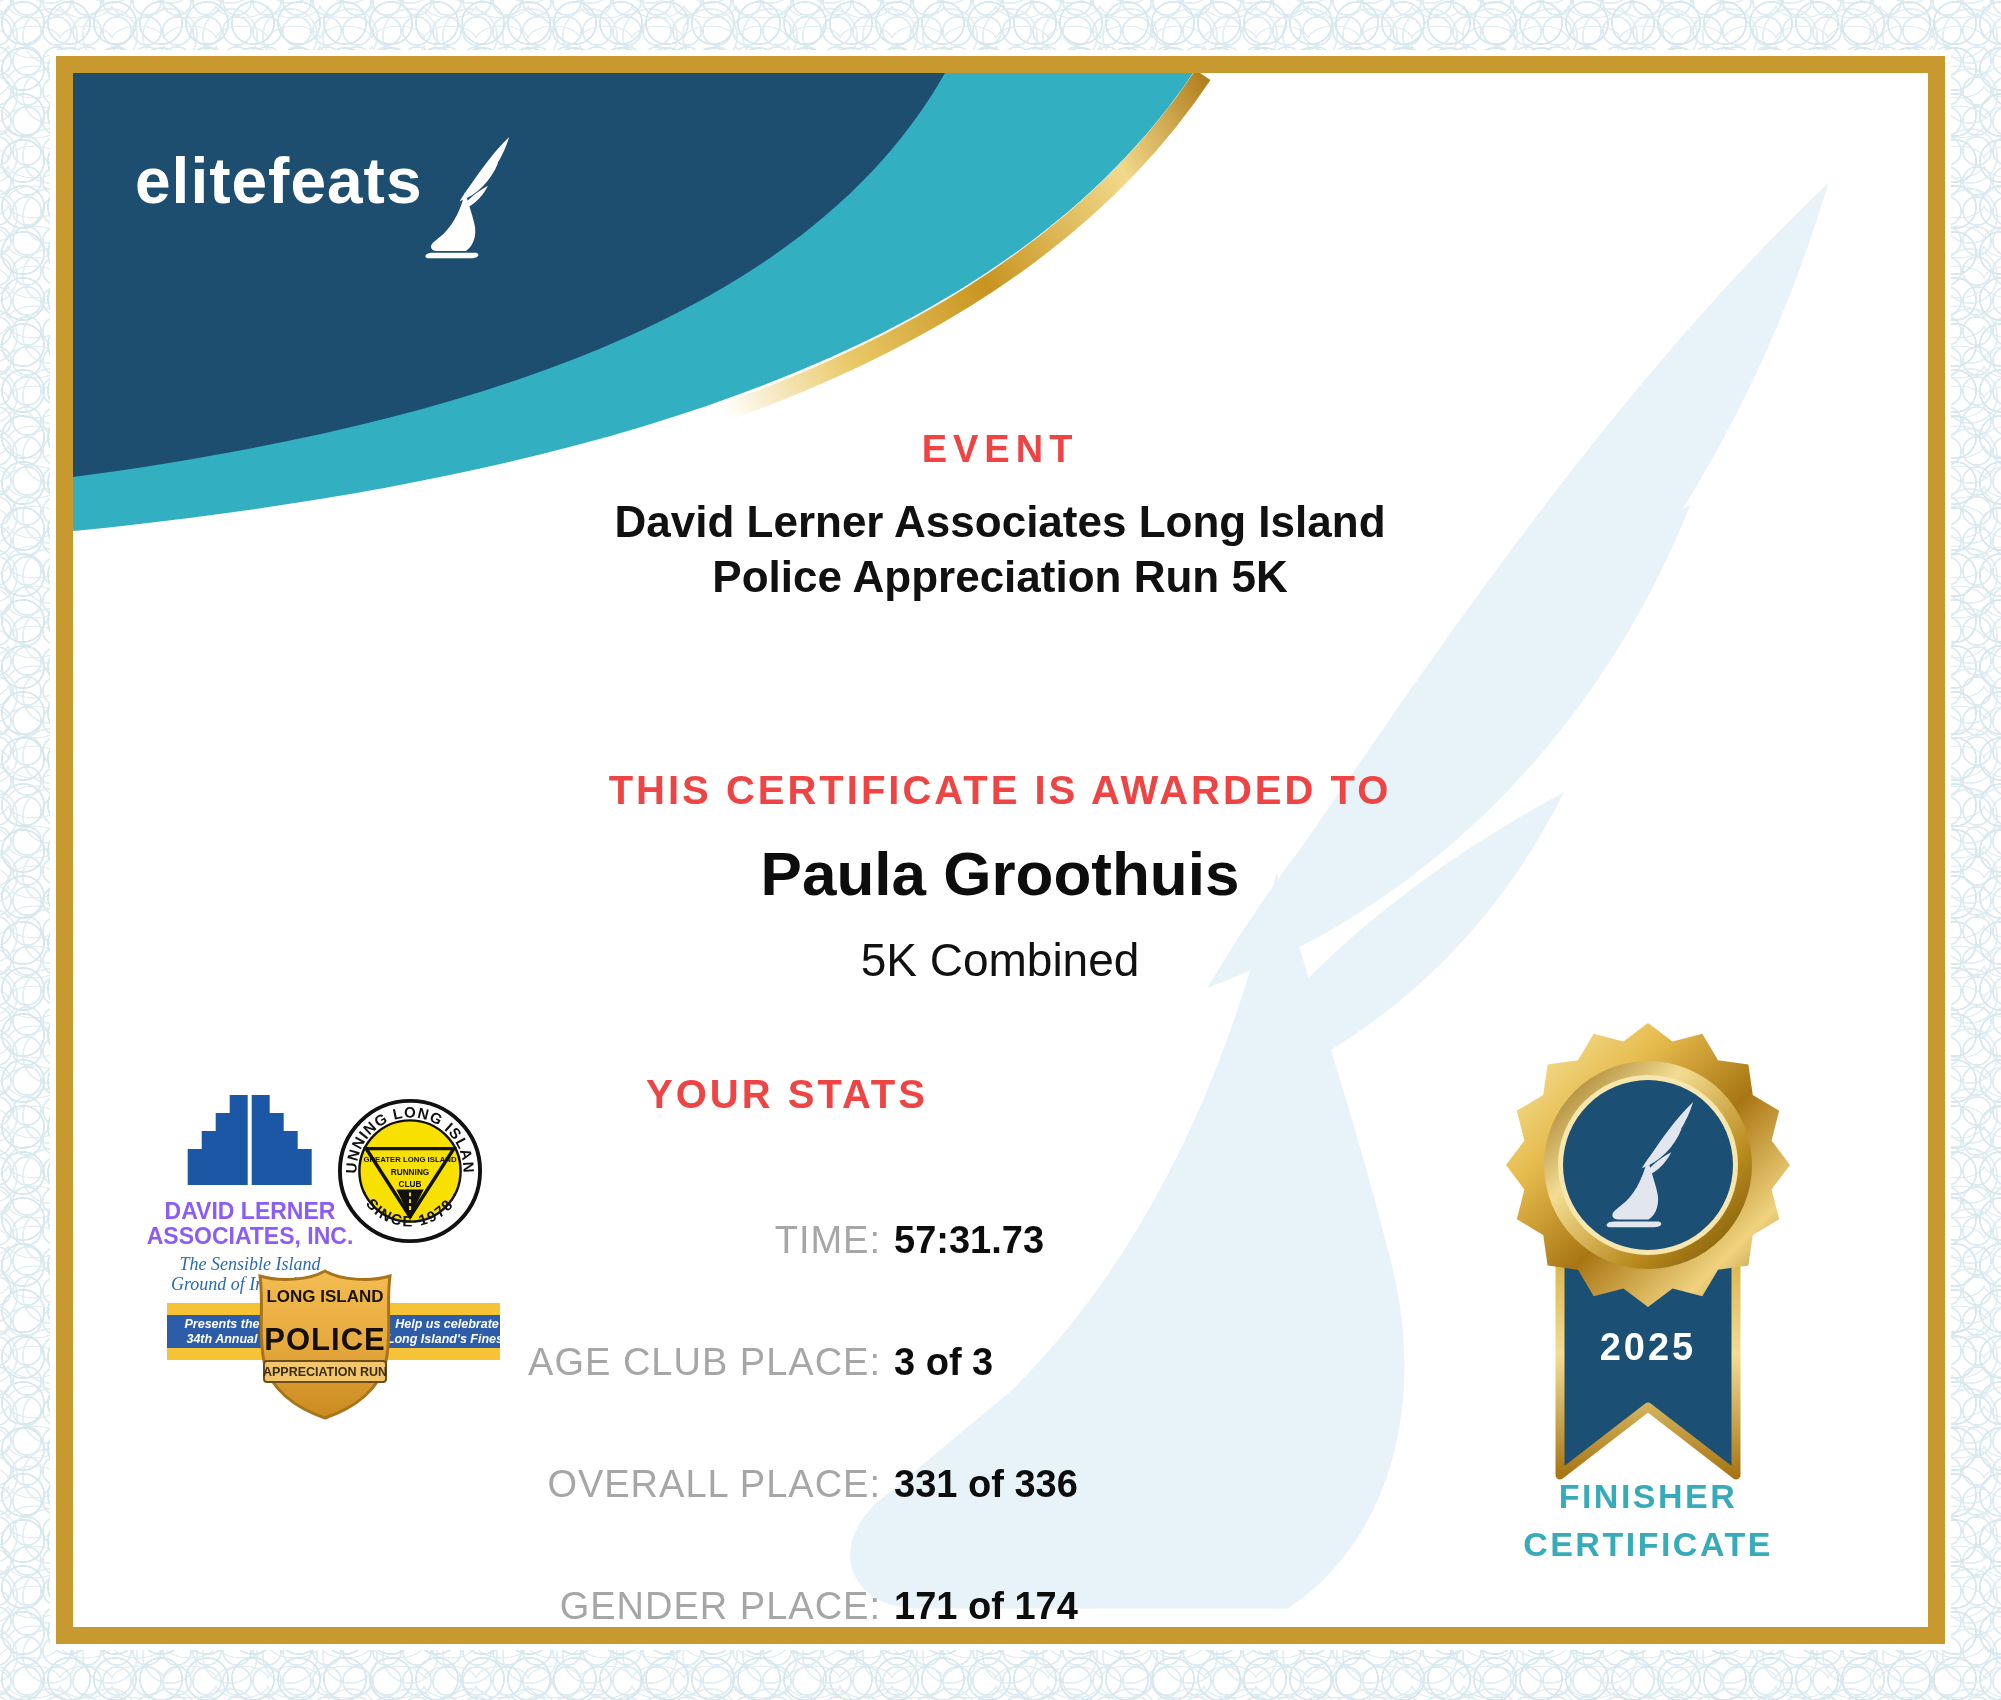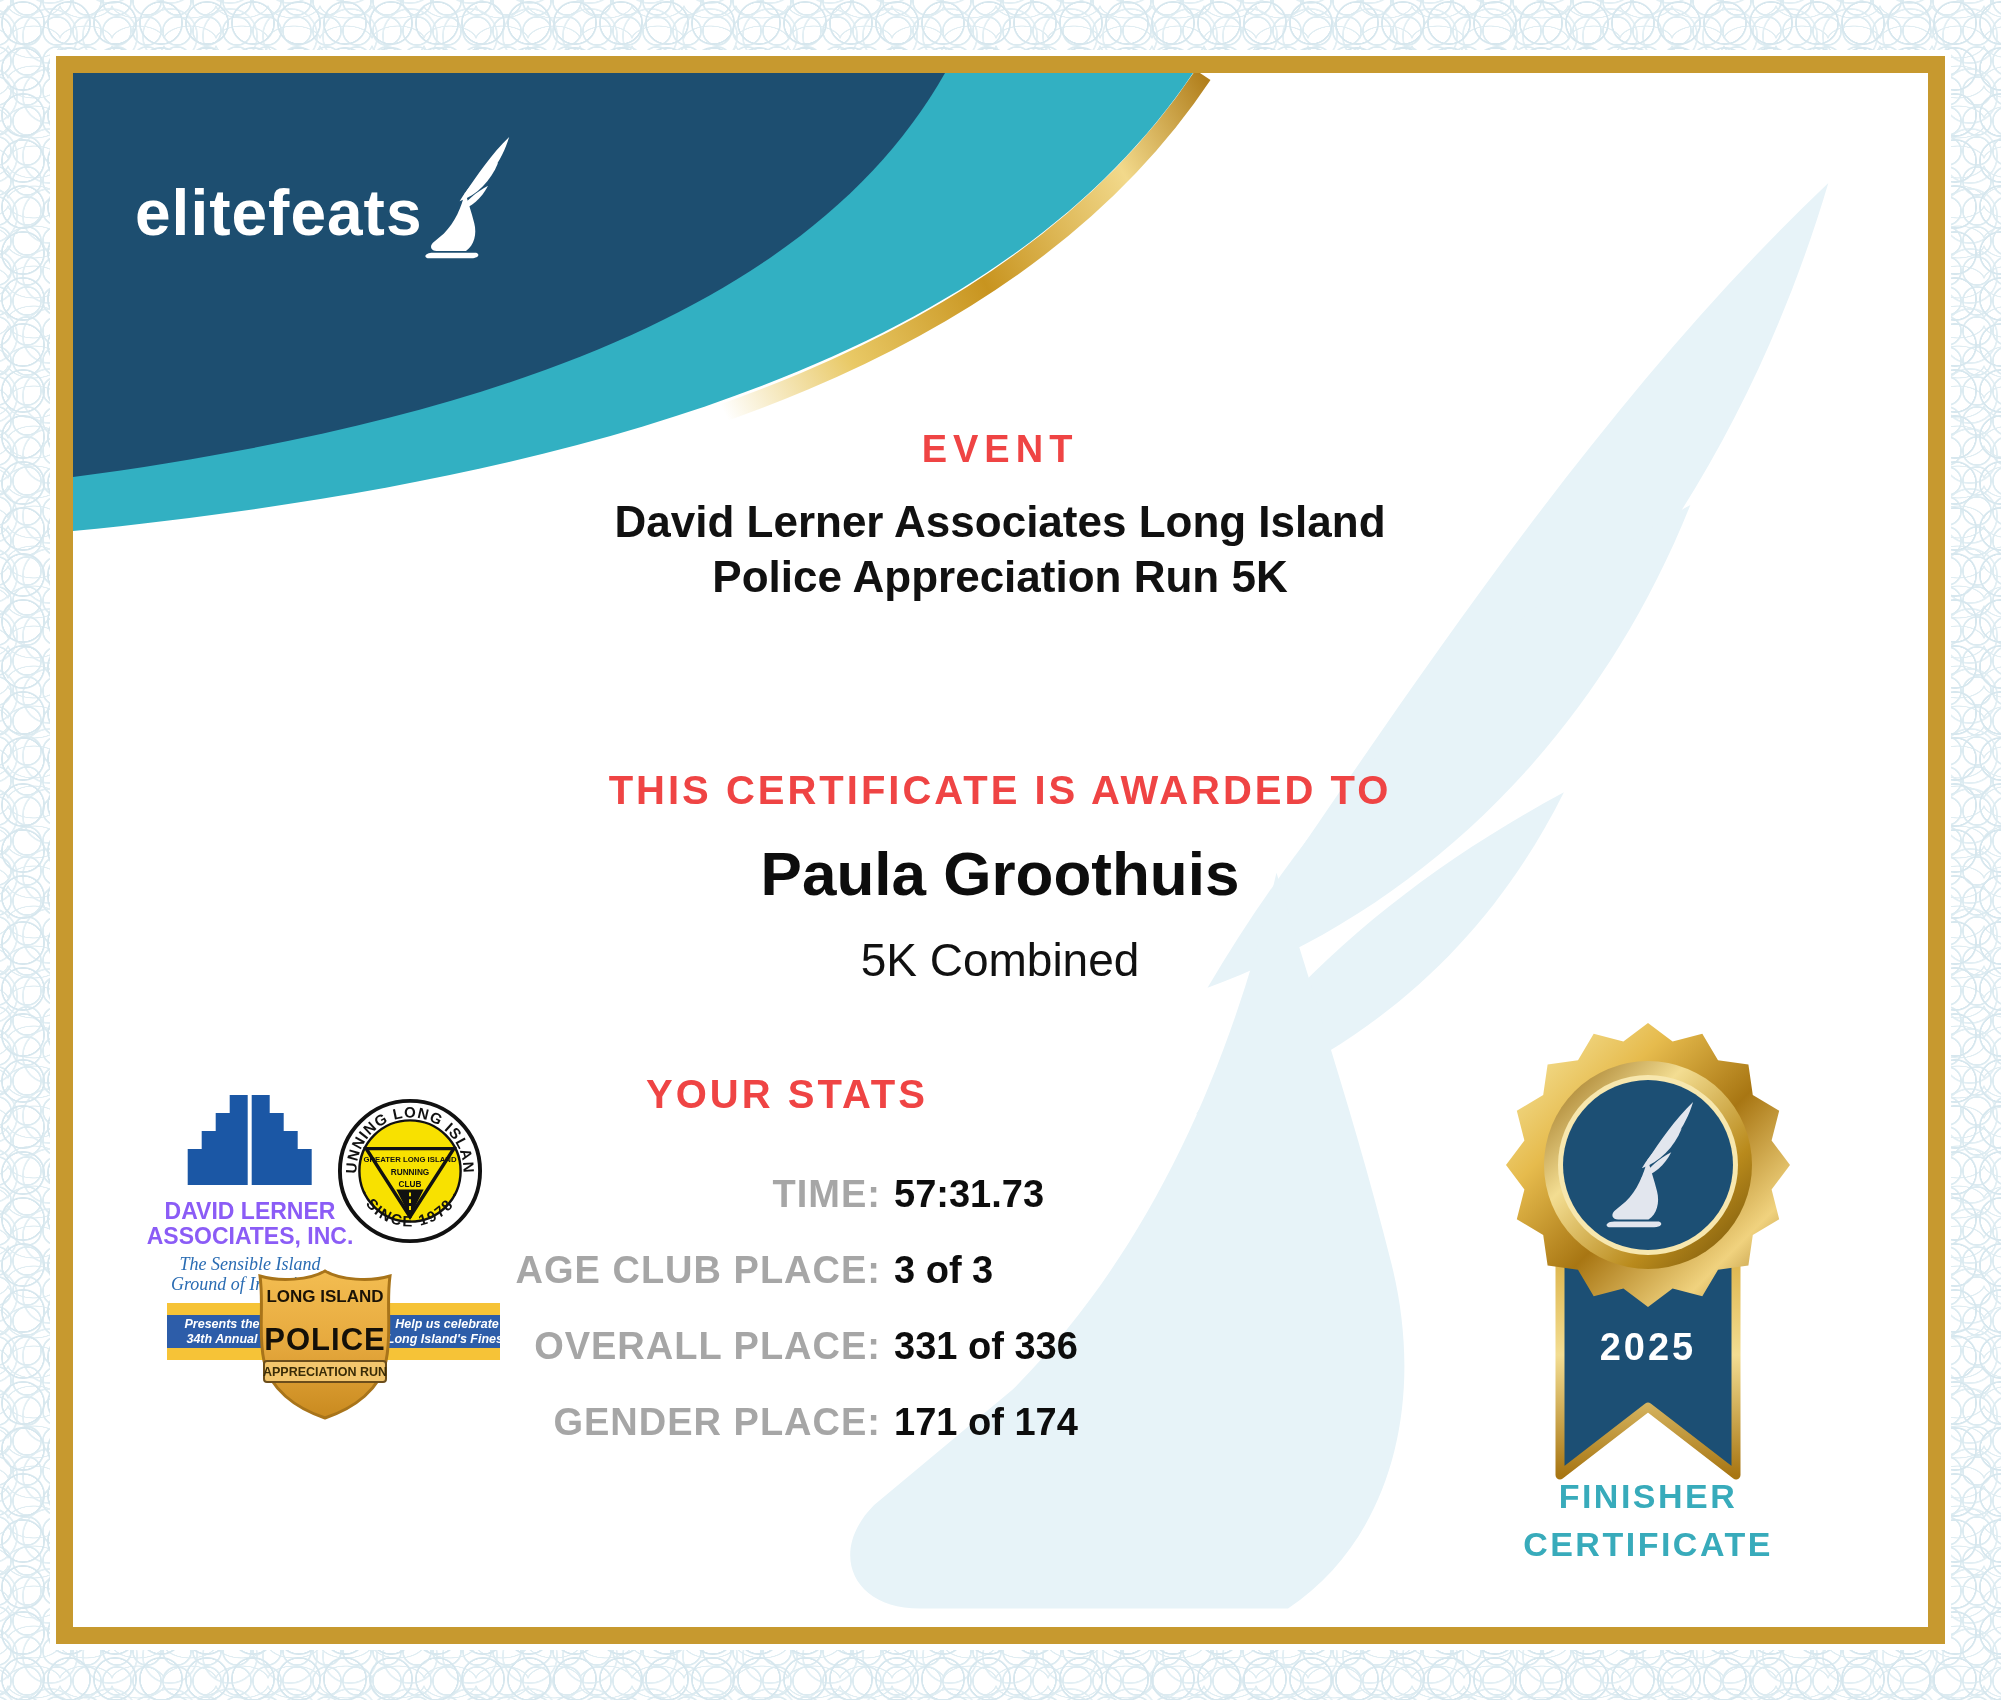--- a/index.html
+++ b/index.html
@@ -16,37 +16,37 @@
     background-position:0 0, 12px 16px, 8px 22px, 20px 6px;}
   .guilloche::after{content:"";position:absolute;inset:50px;background:#fff;}
   
   .frame{position:absolute;inset:56px;border:17px solid #c7992f;}
   .inner{position:absolute;inset:73px;background:#fff;overflow:hidden;}
   .abs{position:absolute;}
   .center-x{left:927px;transform:translateX(-50%);white-space:nowrap;}
   
   .header-svg{position:absolute;left:0;top:0;}
   .brand{position:absolute;left:62px;top:64px;display:flex;align-items:flex-start;}
-  .brand-text{color:#fff;font-size:64px;font-weight:bold;letter-spacing:1px;line-height:1;margin-top:44px;}
+  .brand-text{color:#fff;font-size:64px;font-weight:bold;letter-spacing:1px;line-height:1;margin-top:12px;}
   .brand-foot{margin-left:-2px;margin-top:0;}
   
   .watermark{position:absolute;left:640px;top:110px;opacity:1;}
   
   .gray-head{color:#ef4444;font-weight:bold;}
   .event-label{font-size:38px;letter-spacing:6px;top:355px;}
   .event-line{color:#111;font-weight:bold;font-size:44px;}
   .event-line1{top:424px;}
   .event-line2{top:479px;}
   .awarded{font-size:40px;letter-spacing:3px;top:695px;}
   .recipient{color:#0d0d0d;font-weight:bold;font-size:62px;top:765px;}
   .division{color:#111;font-size:46px;font-weight:normal;top:860px;font-family:Liberation Sans, sans-serif;}
   .stats-head{font-size:40px;letter-spacing:3px;top:999px;left:714px;transform:translateX(-50%);white-space:nowrap;}
   .stats{top:1100px;left:0;width:100%;}
   .stat-row{display:flex;align-items:baseline;margin-bottom:33px;}
-  .stat-label{flex:0 0 808px;text-align:right;color:#a6a6a6;font-weight:bold;font-size:38px;letter-spacing:1px;white-space:nowrap;}
+  .stat-label{flex:0 0 808px;text-align:right;color:#a6a6a6;font-weight:normal;font-size:38px;letter-spacing:1px;white-space:nowrap;margin-top:46px;}
   .stat-value{margin-left:13px;color:#0d0d0d;font-weight:bold;font-size:38px;white-space:nowrap;}
   
   .dla{left:177px;top:1022px;transform:translateX(-50%);text-align:center;}
   .dla-name{color:#8b5cf6;font-weight:bold;font-size:23px;line-height:1.1;margin-top:8px;}
   .dla-tagline{color:#2a6cb3;font-style:italic;font-size:18px;line-height:1.15;margin-top:4px;font-family:"Liberation Serif",serif;}
   .rli-svg{left:264px;top:1025px;}
   .badge-svg{left:87px;top:1192px;}
   
   .medal-svg{left:1425px;top:942px;}
   .finisher{left:1575px;top:1400px;transform:translateX(-50%);text-align:center;color:#38abbb;

